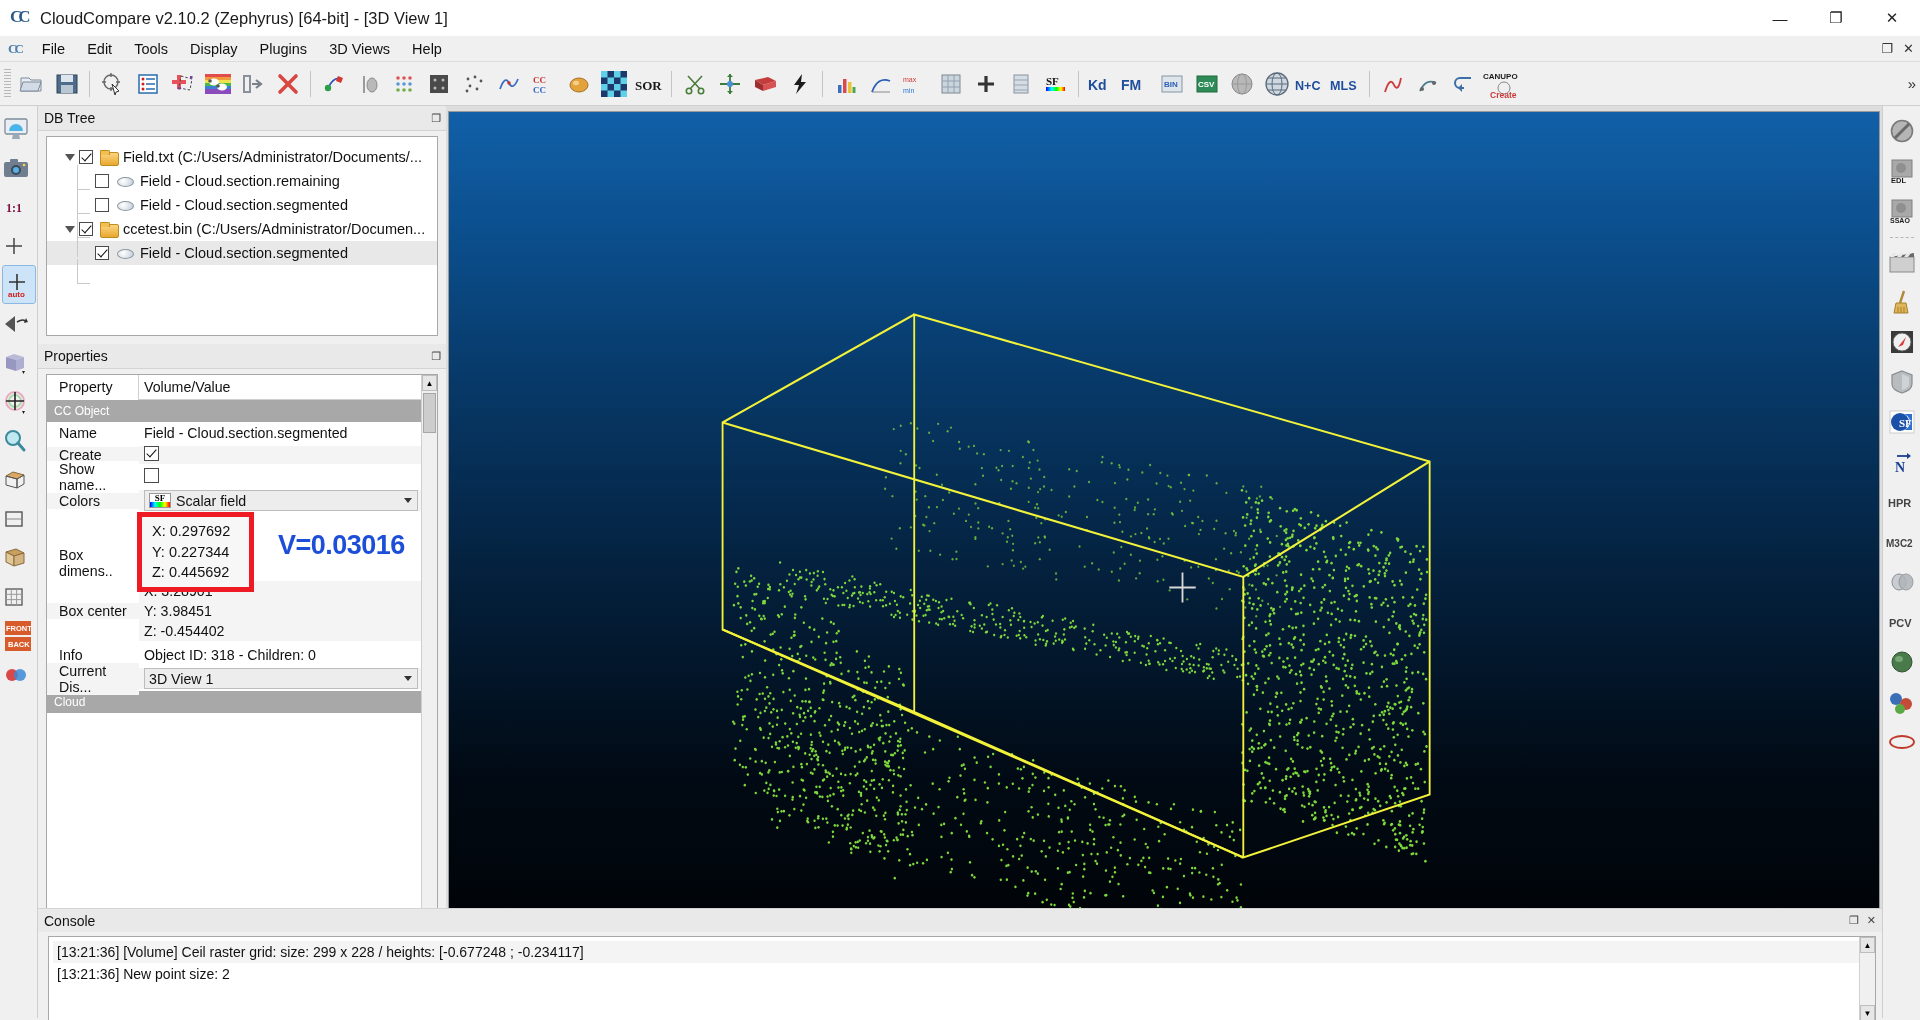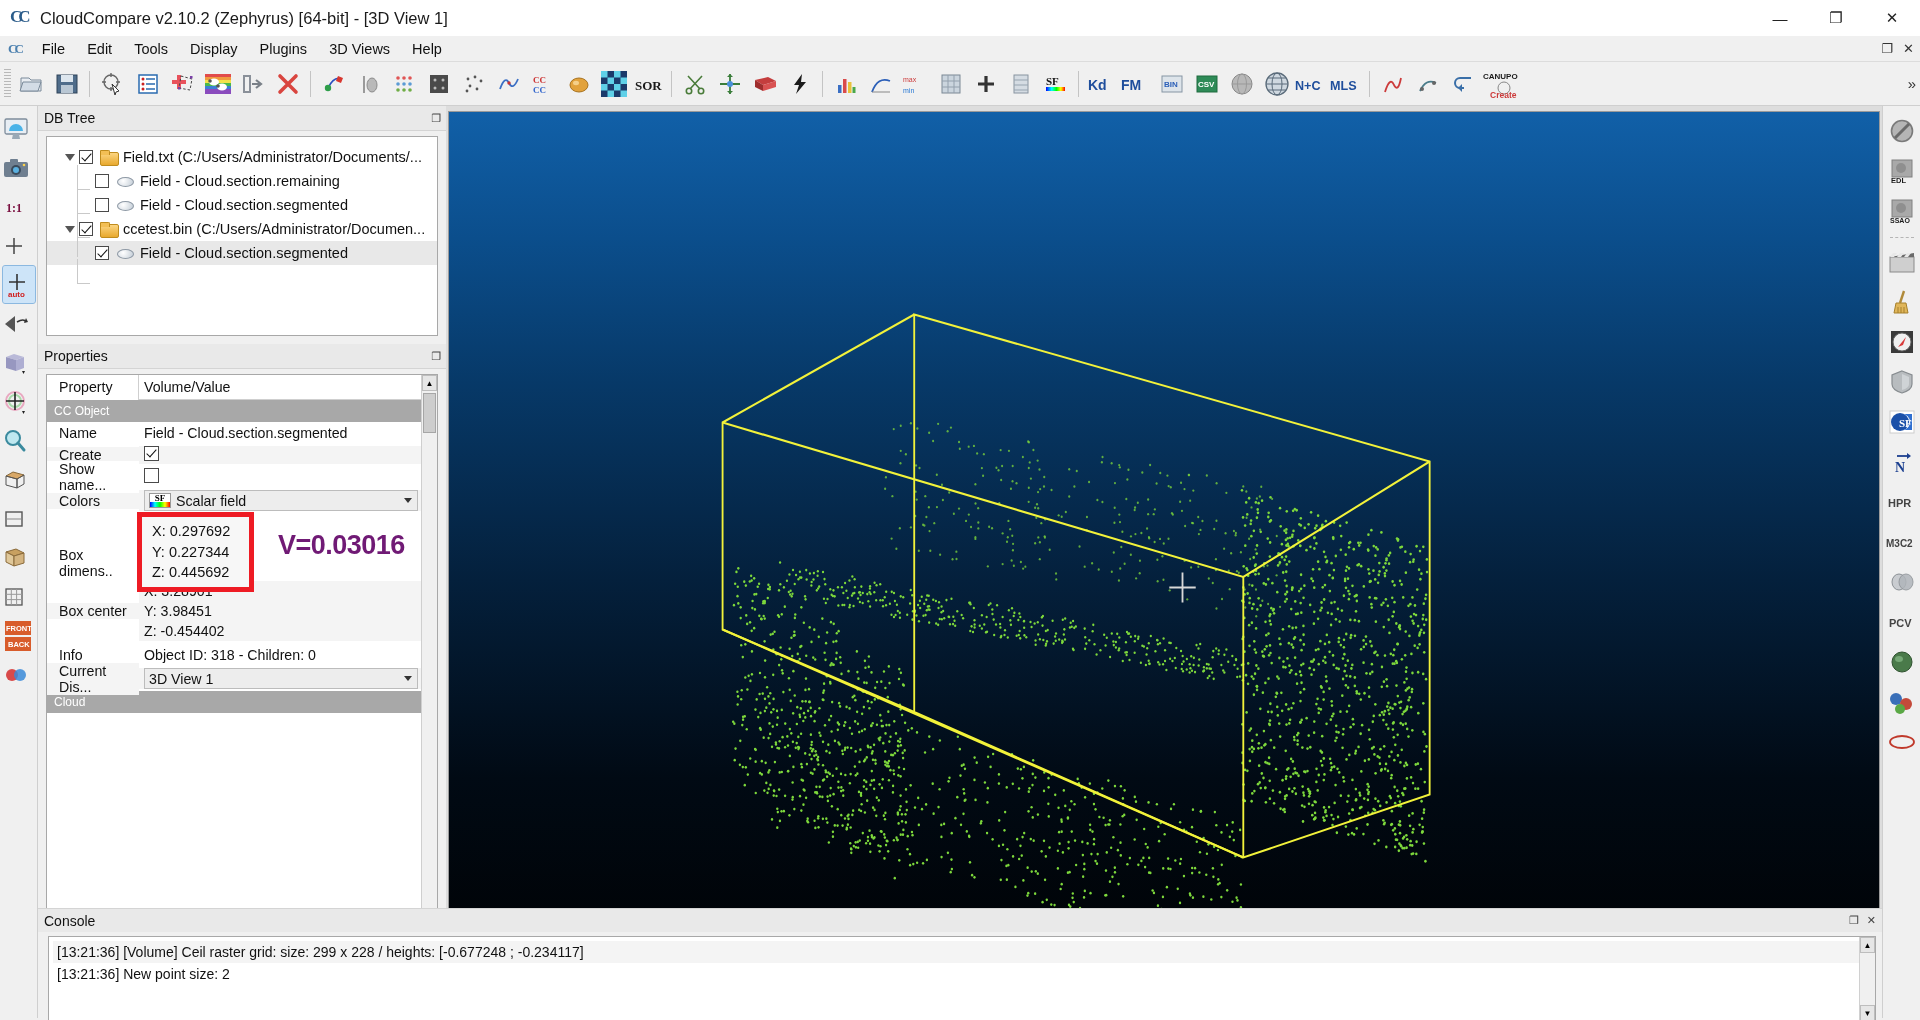--- a/index.html
+++ b/index.html
@@ -126,21 +126,21 @@
   .ps-up,.ps-dn{height:16px;background:#e6e6e6;border:1px solid #bdbdbd;display:flex;align-items:center;justify-content:center;font-size:8px;}
   .ps-dn{position:absolute;bottom:0;left:0;right:0;}
   .ps-thumb{position:absolute;top:18px;left:1px;width:13px;height:40px;background:#cdcdcd;border:1px solid #a6a6a6;}
 
   
   .red-box {
     position: absolute; border: 5px solid #ee1b24; background: #f7f7f7;
     z-index: 30; padding: 4px 8px 4px 10px; font-size: 14.5px; line-height: 20.5px; color:#111;
   }
   .vol-label {
-    position:absolute; z-index:31; font-size: 27px; font-weight: bold; color:#701a75;
+    position:absolute; z-index:31; font-size: 27px; font-weight: bold; color:#1d4ed8;
     font-family:"Liberation Sans",sans-serif; letter-spacing:-0.5px;
   }
 
   
   .view3d { flex:1; background:#ddd; padding: 5px 2px 5px 2px; display:flex; flex-direction:column;}
   .gl {
     flex:1; position:relative; overflow:hidden;
     background: linear-gradient(to bottom, #1160a8 0%, #0b4e8c 14%, #073968 30%, #04203c 52%, #010a14 74%, #000000 100%);
     border:1px solid #9a9a9a;
   }

